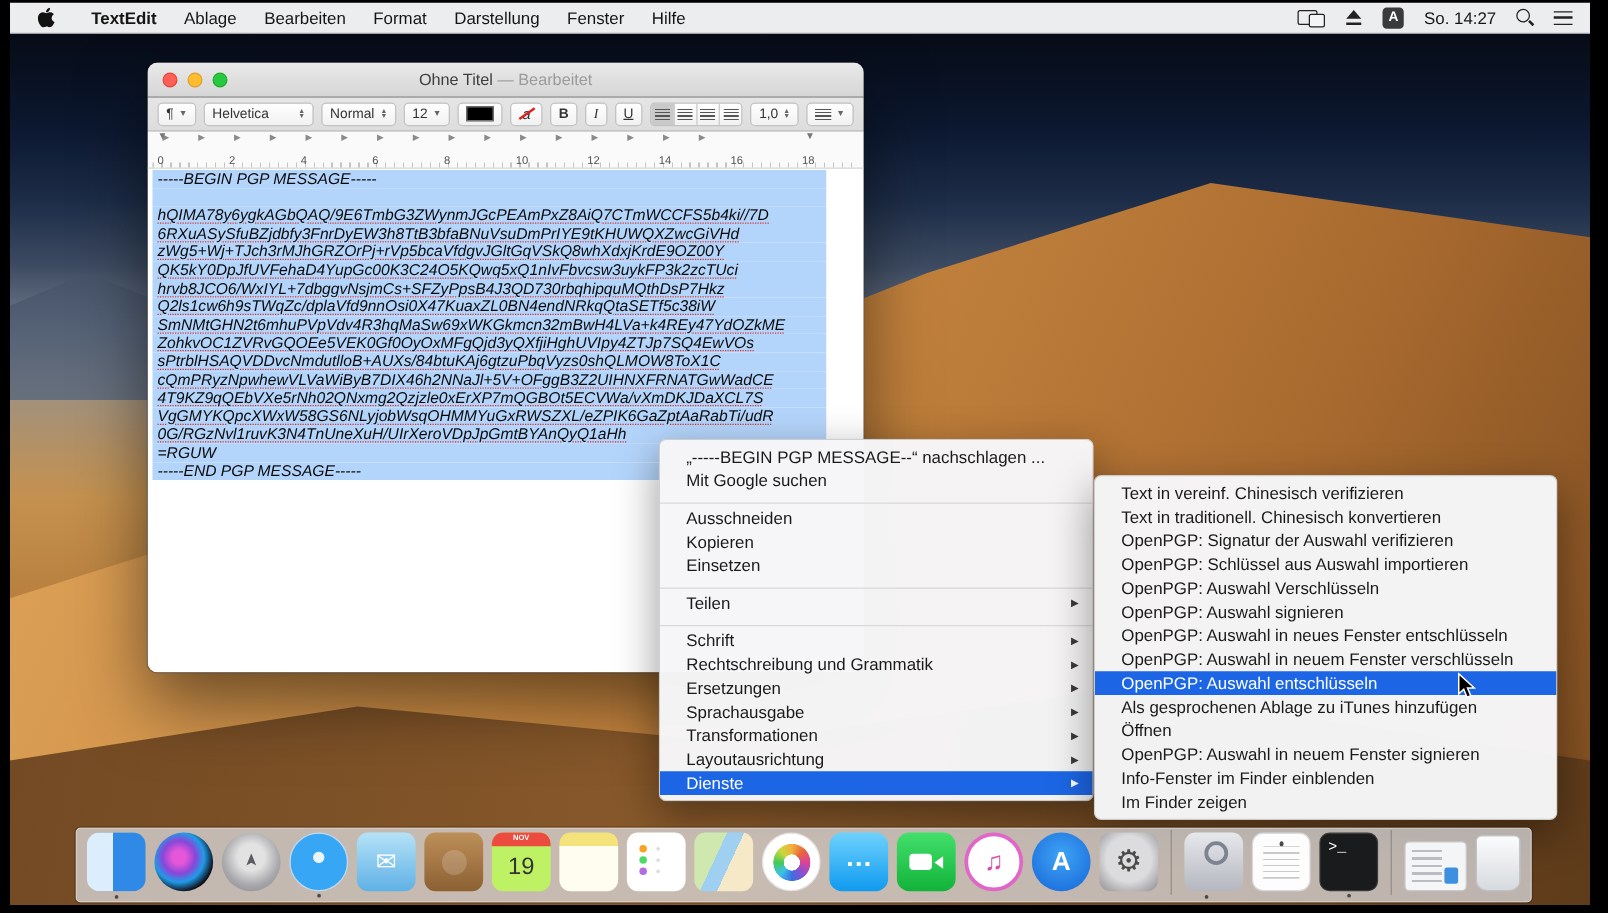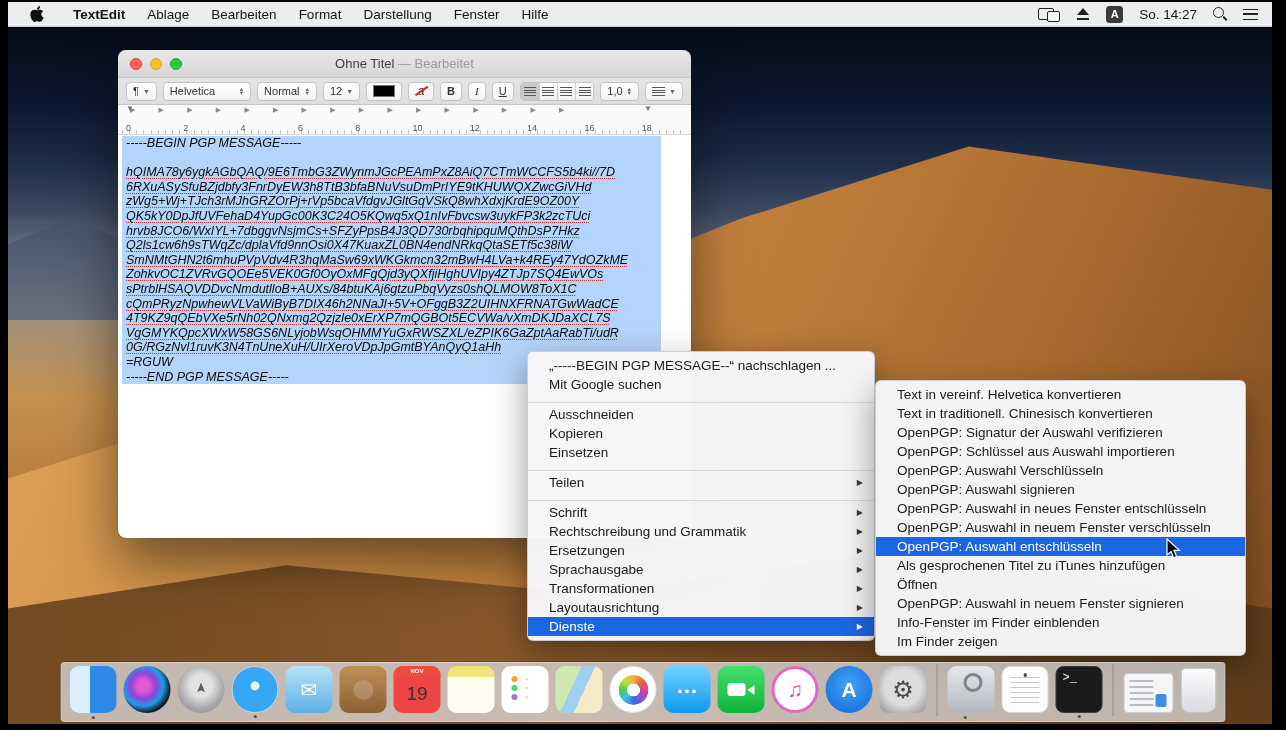--- a/index.html
+++ b/index.html
@@ -129,21 +129,21 @@
 
   .ic-finder{background:linear-gradient(90deg,#dceefc 0 44%,#2e8ae6 44%),linear-gradient(180deg,#4aa8f0,#1f77e0);border-radius:10px}
   .ic-siri{background:radial-gradient(circle at 42% 42%,#e557d8 0 14%,#8a46d8 34%,#1f9ce8 52%,#10101c 72%);border-radius:50%}
   .ic-launchpad{background:radial-gradient(circle at 50% 42%,#e2e2e2 0 30%,#a9a9ad 62%,#808084 100%);border-radius:50%}
   .ic-launchpad::after{content:"";width:14px;height:14px;background:#5b5b60;clip-path:polygon(50% 0,78% 70%,50% 55%,22% 70%)}
   .ic-safari{background:radial-gradient(circle at 50% 42%,#eaf6ff 0 12%,#37a7f5 14% 72%,#1470d8 100%);border-radius:50%;border:1px solid #bfd9ee}
   .ic-safari::after{content:"";width:3px;height:26px;background:linear-gradient(180deg,#ff3b30 0 50%,#fff 50%);transform:rotate(45deg)}
   .ic-mail{background:linear-gradient(180deg,#b5e2f7,#5fb1e6);border-radius:9px;color:#fff}
   .ic-contacts{background:linear-gradient(180deg,#bd8f58,#8d6033);border-radius:9px}
   .ic-contacts::after{content:"";width:20px;height:20px;border-radius:50%;background:rgba(255,255,255,.18)}
-  .ic-calendar{background:#ef4444;border-radius:9px;color:#333}
+  .ic-calendar{background:#bef264;border-radius:9px;color:#333}
   .ic-calendar .dock-sub{background:#ec4b40;border-radius:9px 9px 0 0;height:11px;line-height:11px;top:0}
   .ic-calendar .dock-glyph{font-size:19px;margin-top:8px;color:#333}
   .ic-notes{background:linear-gradient(180deg,#f4e27a 0 11px,#fffdf0 11px);border-radius:9px}
   .ic-reminders{background:#fff;border-radius:9px;position:relative}
   .ic-reminders::after{content:"";width:6px;height:6px;border-radius:50%;background:#f7a325;
     box-shadow:0 9px 0 #4cd964,0 18px 0 #b46ae0,12px 0 0 -1.5px #ddd,12px 9px 0 -1.5px #ddd,12px 18px 0 -1.5px #ddd;
     position:absolute;left:10px;top:10px}
   .ic-maps{background:linear-gradient(115deg,#cfe8b0 0 38%,#9fd0f2 38% 58%,#f5e9c8 58%);border-radius:9px}
   .ic-photos{background:#fff;border-radius:50%;border:1px solid #e2e2e2}
   .ic-photos::after{content:"";width:30px;height:30px;border-radius:50%;
@@ -335,30 +335,30 @@
       <div class="menu-item arrow">Rechtschreibung und Grammatik</div>
       <div class="menu-item arrow">Ersetzungen</div>
       <div class="menu-item arrow">Sprachausgabe</div>
       <div class="menu-item arrow">Transformationen</div>
       <div class="menu-item arrow">Layoutausrichtung</div>
       <div class="menu-item selected arrow">Dienste</div>
     </div>
 
   <div class="menu services-menu">
 
-  <div class="menu-item">Text in vereinf. Helvetica konvertieren</div>
+  <div class="menu-item">Text in vereinf. Chinesisch verifizieren</div>
       <div class="menu-item">Text in traditionell. Chinesisch konvertieren</div>
       <div class="menu-item">OpenPGP: Signatur der Auswahl verifizieren</div>
       <div class="menu-item">OpenPGP: Schlüssel aus Auswahl importieren</div>
       <div class="menu-item">OpenPGP: Auswahl Verschlüsseln</div>
       <div class="menu-item">OpenPGP: Auswahl signieren</div>
       <div class="menu-item">OpenPGP: Auswahl in neues Fenster entschlüsseln</div>
       <div class="menu-item">OpenPGP: Auswahl in neuem Fenster verschlüsseln</div>
       <div class="menu-item selected">OpenPGP: Auswahl entschlüsseln</div>
-      <div class="menu-item">Als gesprochenen Titel zu iTunes hinzufügen</div>
+      <div class="menu-item">Als gesprochenen Ablage zu iTunes hinzufügen</div>
       <div class="menu-item">Öffnen</div>
       <div class="menu-item">OpenPGP: Auswahl in neuem Fenster signieren</div>
       <div class="menu-item">Info-Fenster im Finder einblenden</div>
       <div class="menu-item">Im Finder zeigen</div>
     </div>
 
   <div class="cursor">
     <svg width="15" height="22" viewBox="0 0 15 22">
         <path d="M1 1 L1 17 L5 13.5 L7.6 19.8 L10.6 18.5 L8 12.4 L13.4 12.4 Z" fill="#000" stroke="#fff" stroke-width="1.2"></path>
       </svg>

